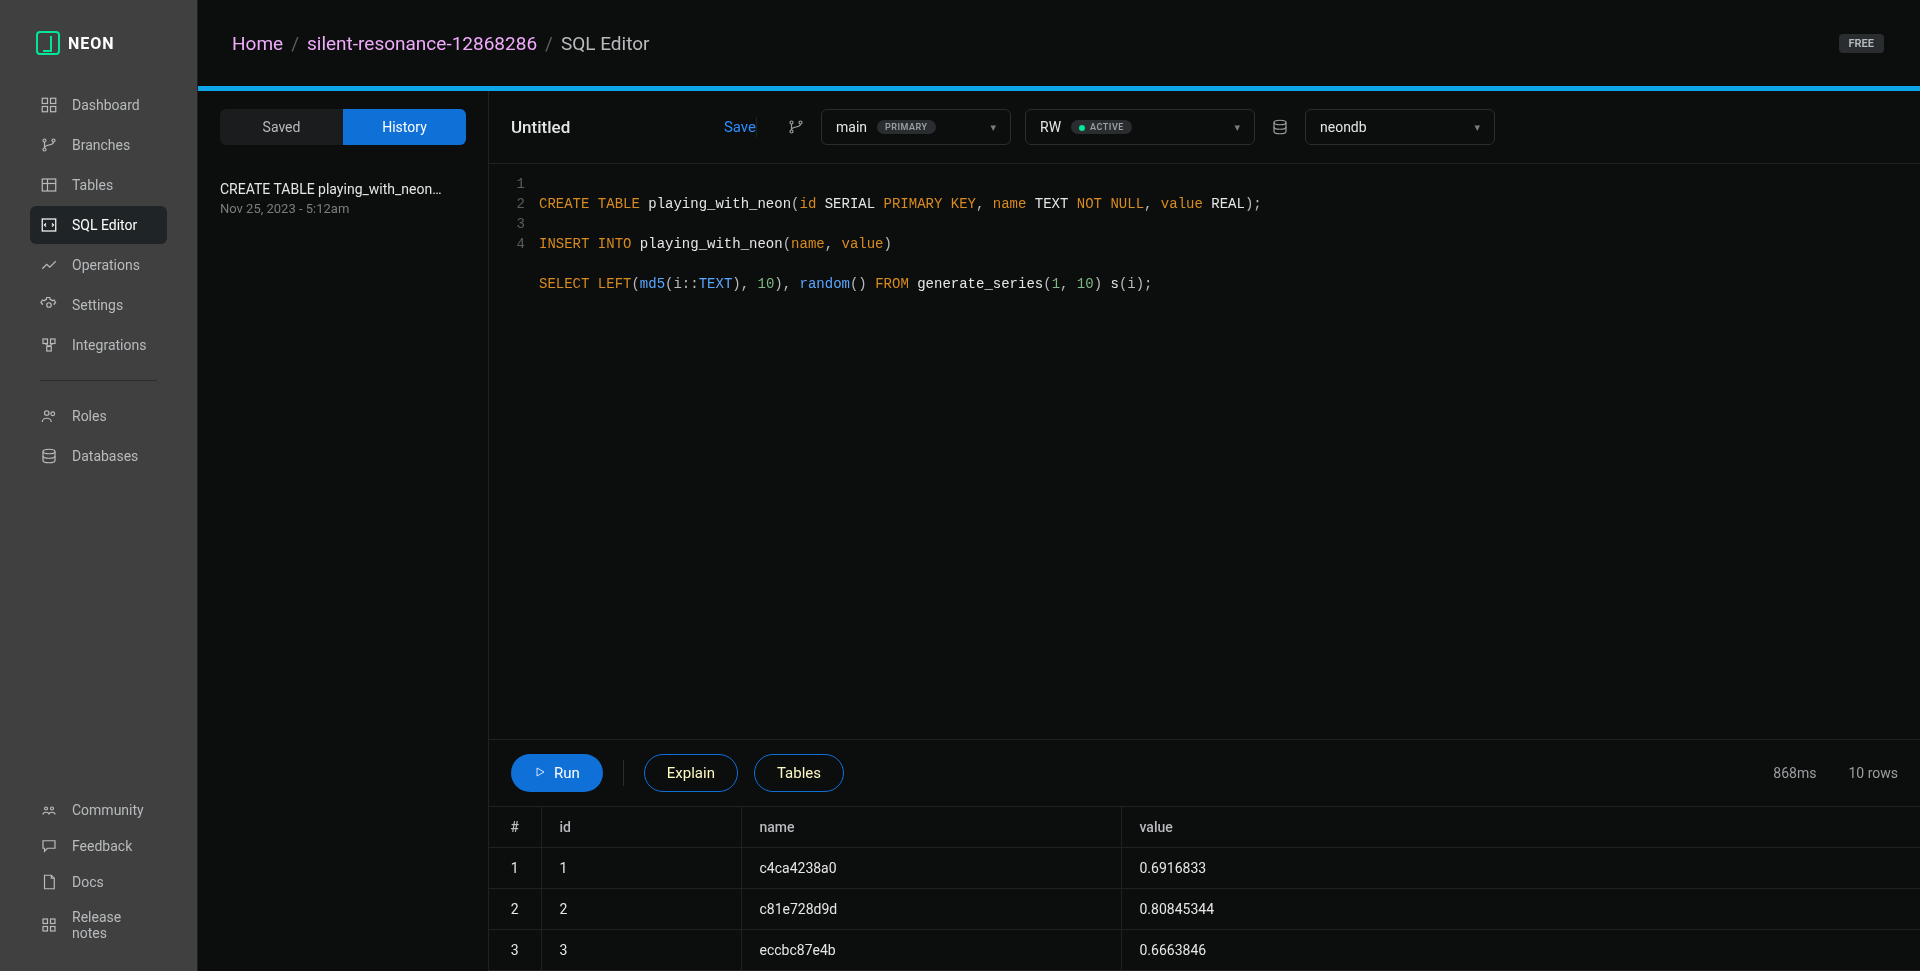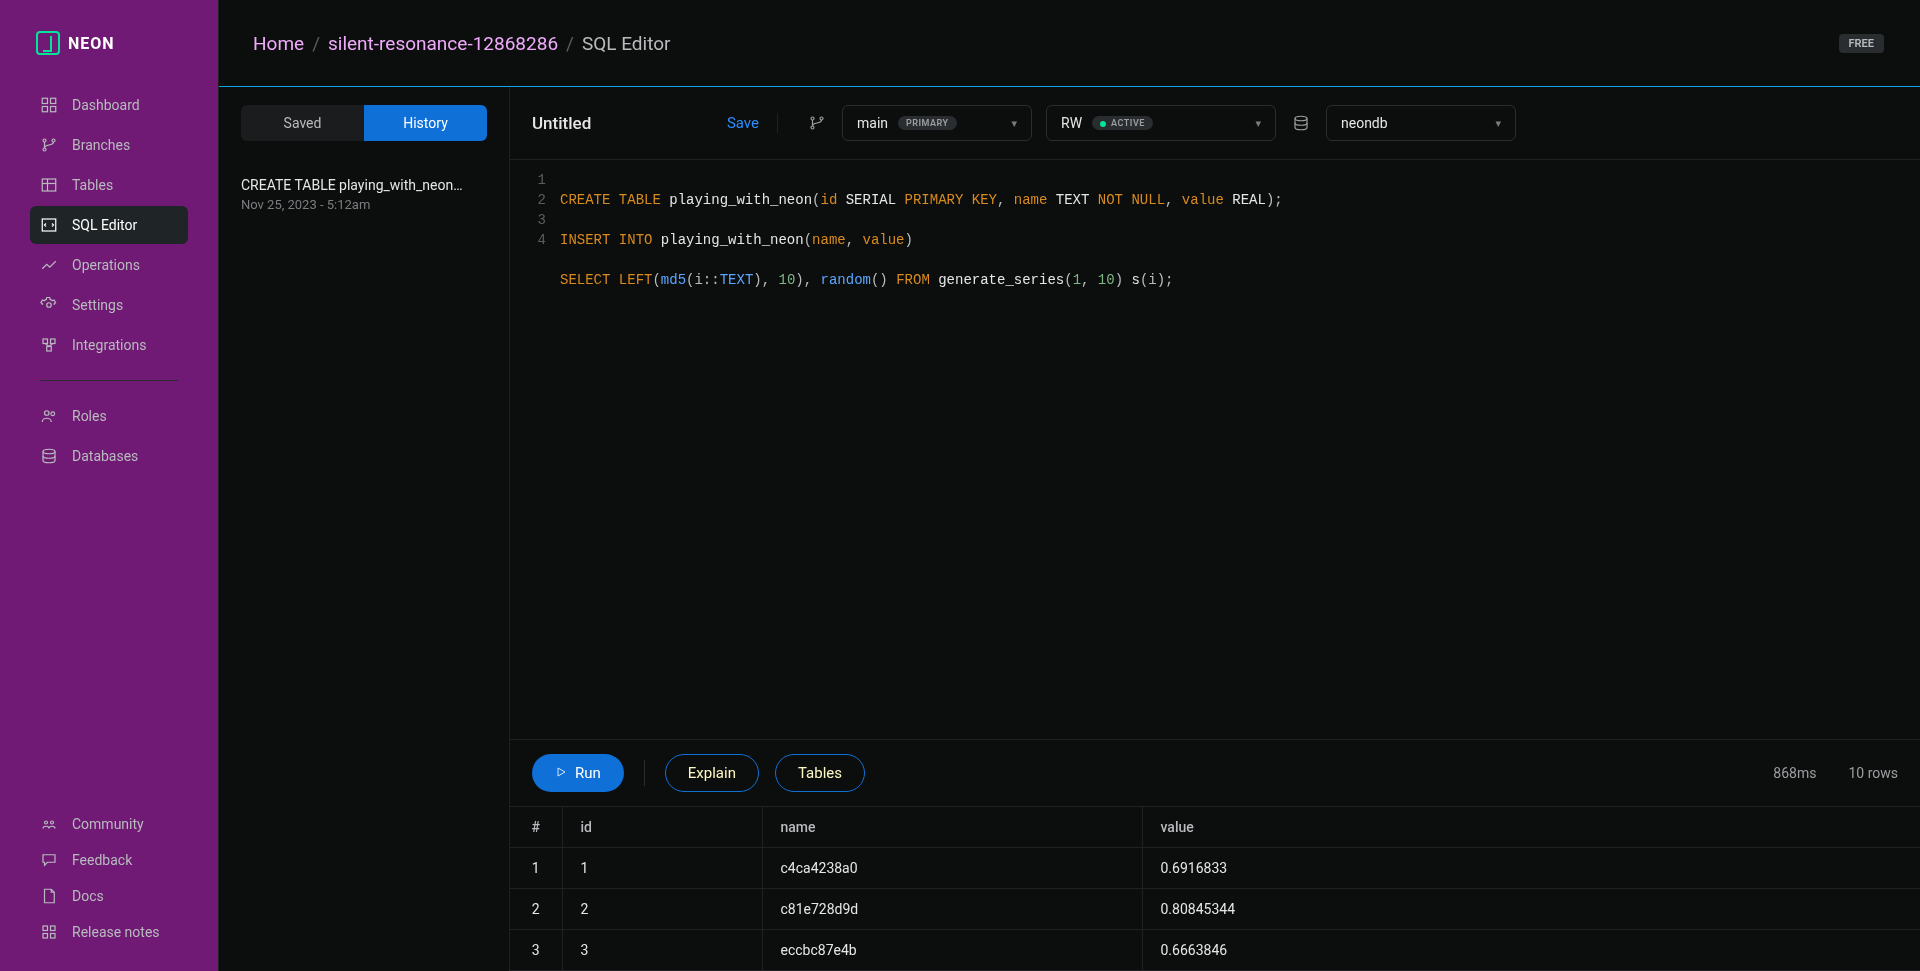--- a/index.html
+++ b/index.html
@@ -6,22 +6,22 @@
   html, body { height: 100%; }
   body {
     font-family: -apple-system, BlinkMacSystemFont, "Segoe UI", Roboto, sans-serif;
     background: #0c0d0d;
     color: #e6e6e6;
     font-size: 14px;
     overflow: hidden;
   }
   .app { display: flex; height: 100vh; }
   .sidebar {
-    width: 219px;
-    background: #701a75;
+    width: 198px;
+    background: #404040;
     border-right: 1px solid #1f2122;
     display: flex;
     flex-direction: column;
   }
   .logo-wrap {
     height: 86px;
     display: flex;
     align-items: center;
     padding-left: 36px;
   }
@@ -84,21 +84,21 @@
   .breadcrumb .sep { color: #5a5d5f; }
   .badge-free {
     background: #2a2d2f;
     color: #b8bbbd;
     font-size: 11px;
     padding: 3px 10px;
     border-radius: 4px;
     font-weight: 600;
   }
 
-  .workbench { flex: 1; display: flex; border-top: 1px solid #0ea5e9; min-height: 0; }
+  .workbench { flex: 1; display: flex; border-top: 5px solid #0ea5e9; min-height: 0; }
   .leftpane {
     width: 291px;
     border-right: 1px solid #1f2122;
     display: flex;
     flex-direction: column;
   }
   .tabs-row { padding: 18px 22px; }
   .seg-tabs {
     display: flex;
     background: #1a1c1d;
@@ -130,21 +130,20 @@
     align-items: center;
     padding: 18px 22px;
     gap: 18px;
     border-bottom: 1px solid #1f2122;
   }
   .title-block {
     display: flex;
     align-items: center;
     gap: 20px;
     width: 246px;
-    padding-right: 18px;
     border-right: 1px solid #1f2122;
     justify-content: space-between;
   }
   .query-title { font-size: 17px; color: #e6e6e6; font-weight: 500; }
   .save-link { color: #2b8eff; cursor: pointer; font-size: 15px; }
   .selectors { display: flex; gap: 14px; align-items: center; flex: 1; margin-left: 10px; }
   .icon-btn {
     width: 22px;
     height: 22px;
     display: flex;

